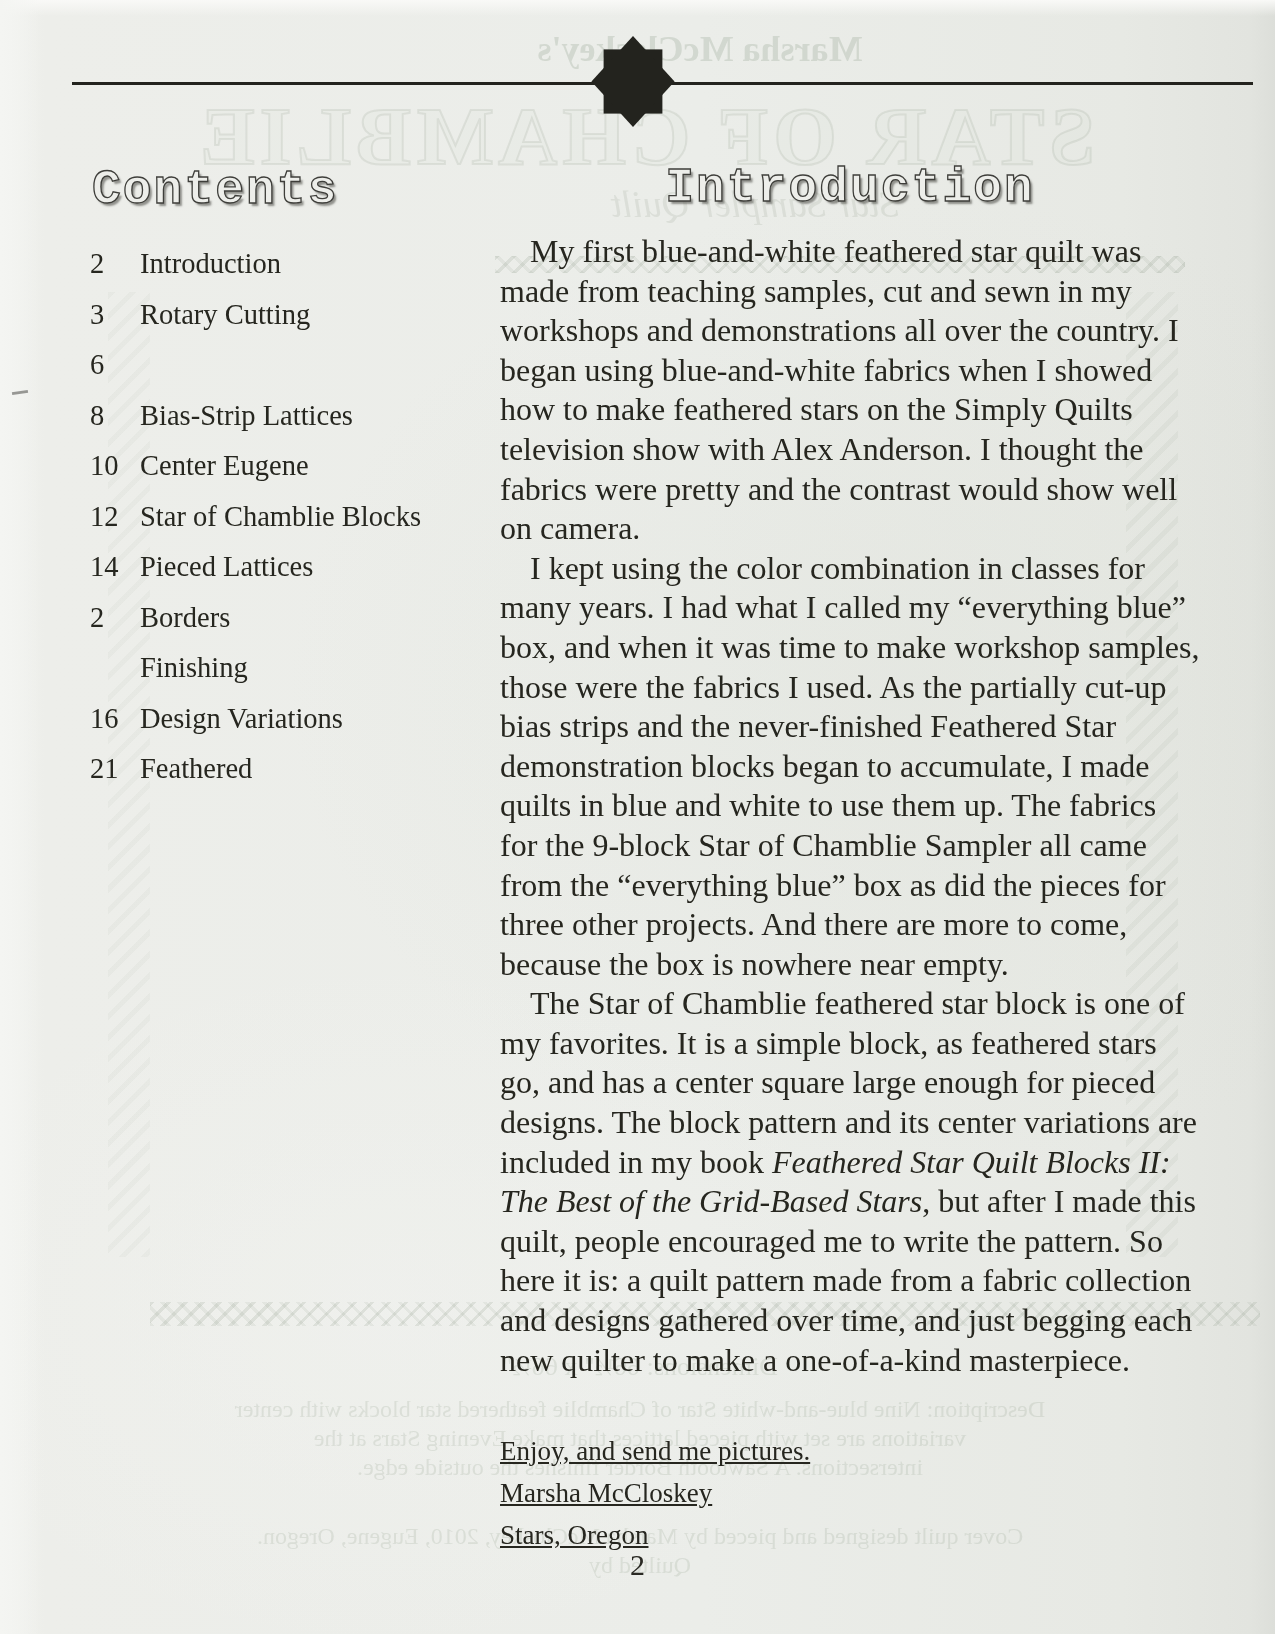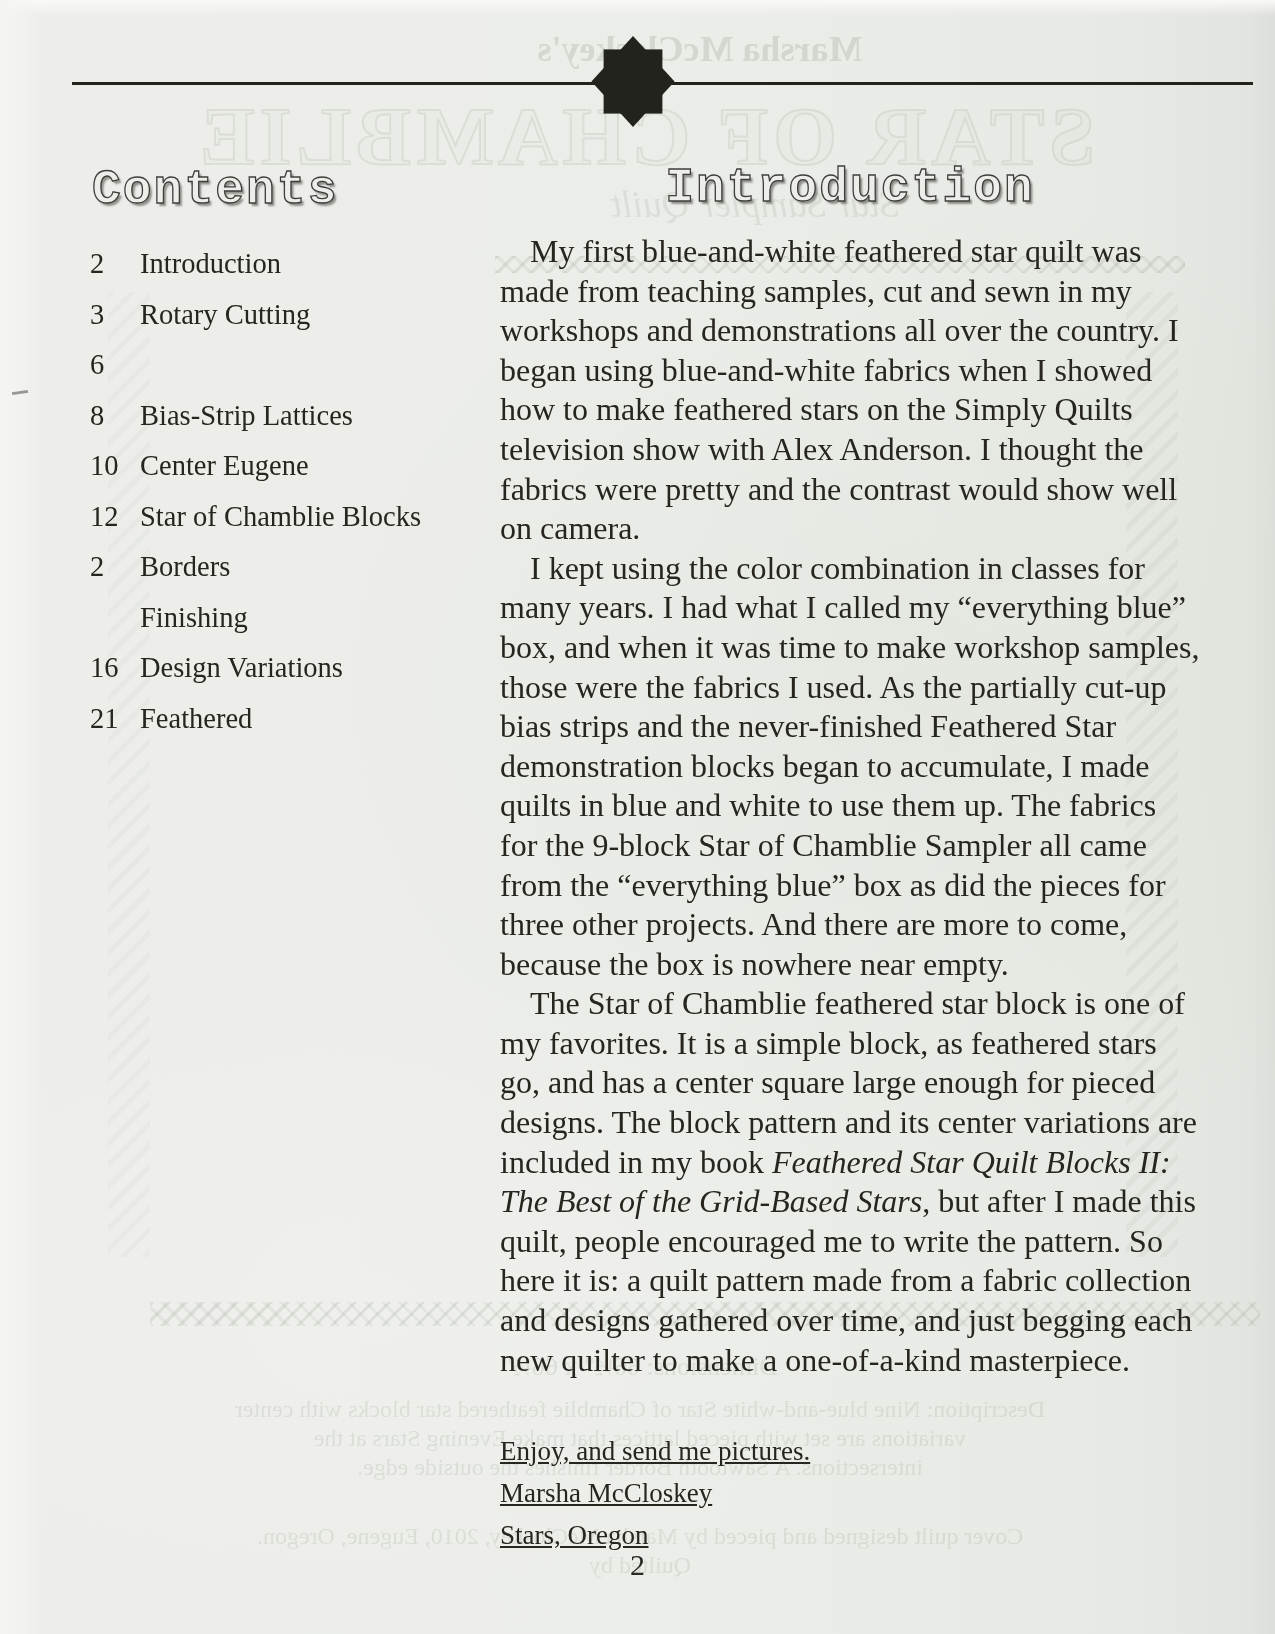--- a/index.html
+++ b/index.html
@@ -134,20 +134,24 @@
         </li>
         <li class="toc-item">
           <span class="toc-num">10</span>
           <span class="toc-label">Center Eugene</span>
         </li>
         <li class="toc-item">
           <span class="toc-num">12</span>
           <span class="toc-label">Star of Chamblie Blocks</span>
         </li>
         <li class="toc-item">
+          <span class="toc-num">14</span>
+          <span class="toc-label">Pieced Lattices</span>
+        </li>
+        <li class="toc-item">
           <span class="toc-num">2</span>
           <span class="toc-label">Borders</span>
         </li>
         <li class="toc-item">
           <span class="toc-num"></span>
           <span class="toc-label">Finishing</span>
         </li>
         <li class="toc-item">
           <span class="toc-num">16</span>
           <span class="toc-label">Design Variations</span>

